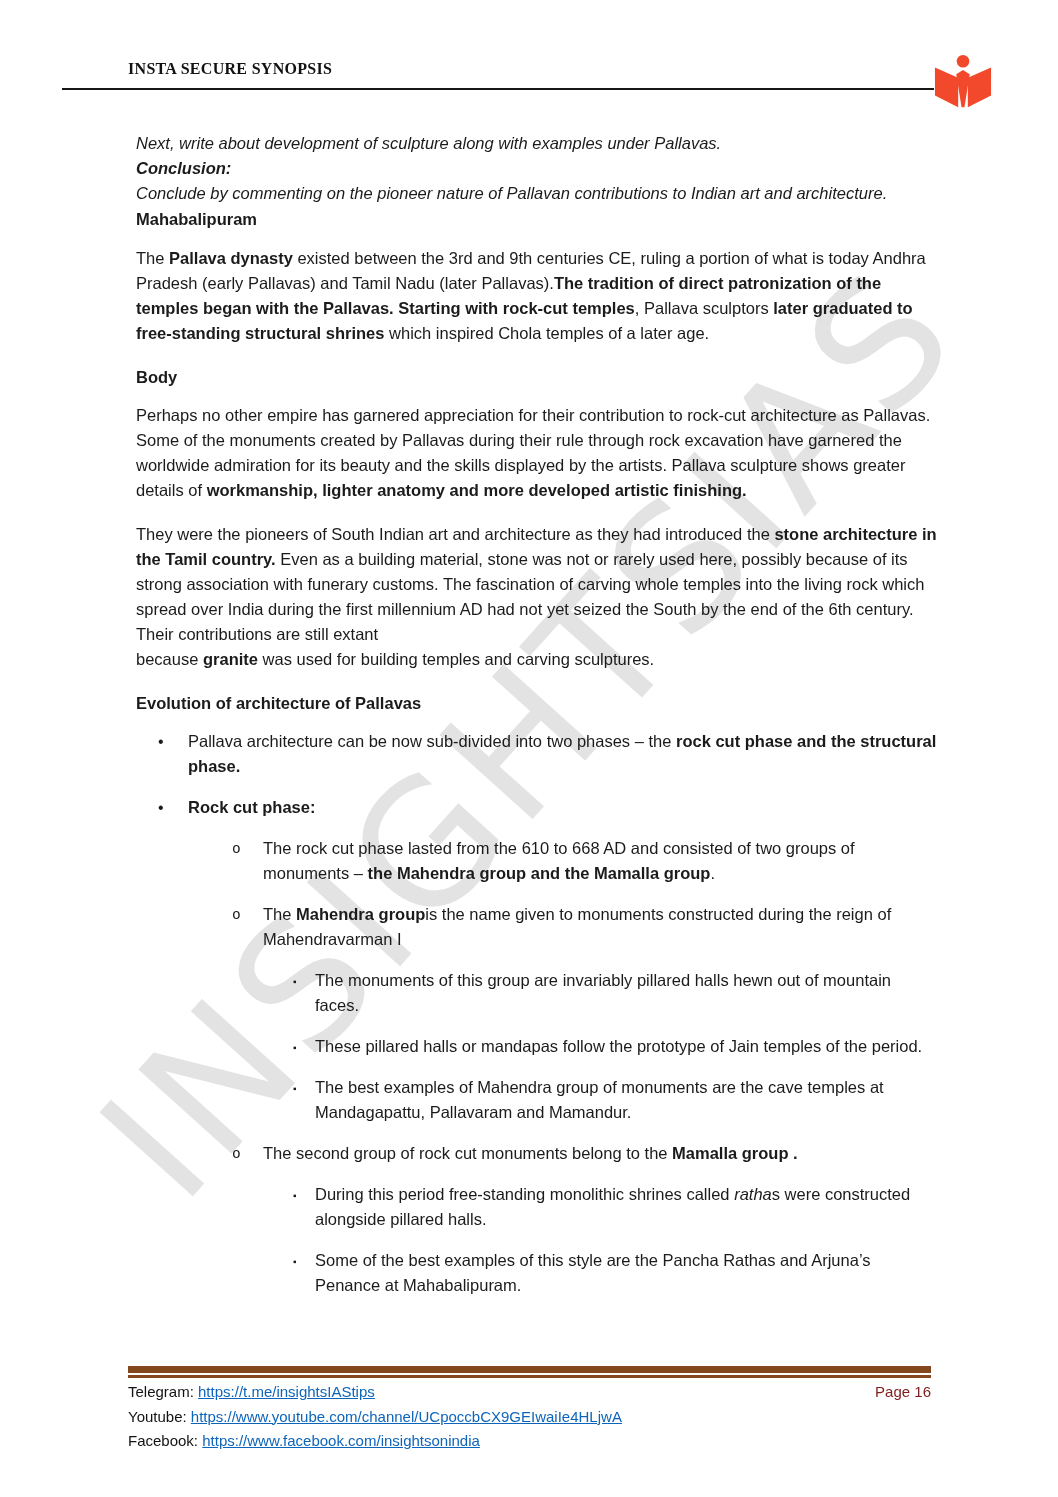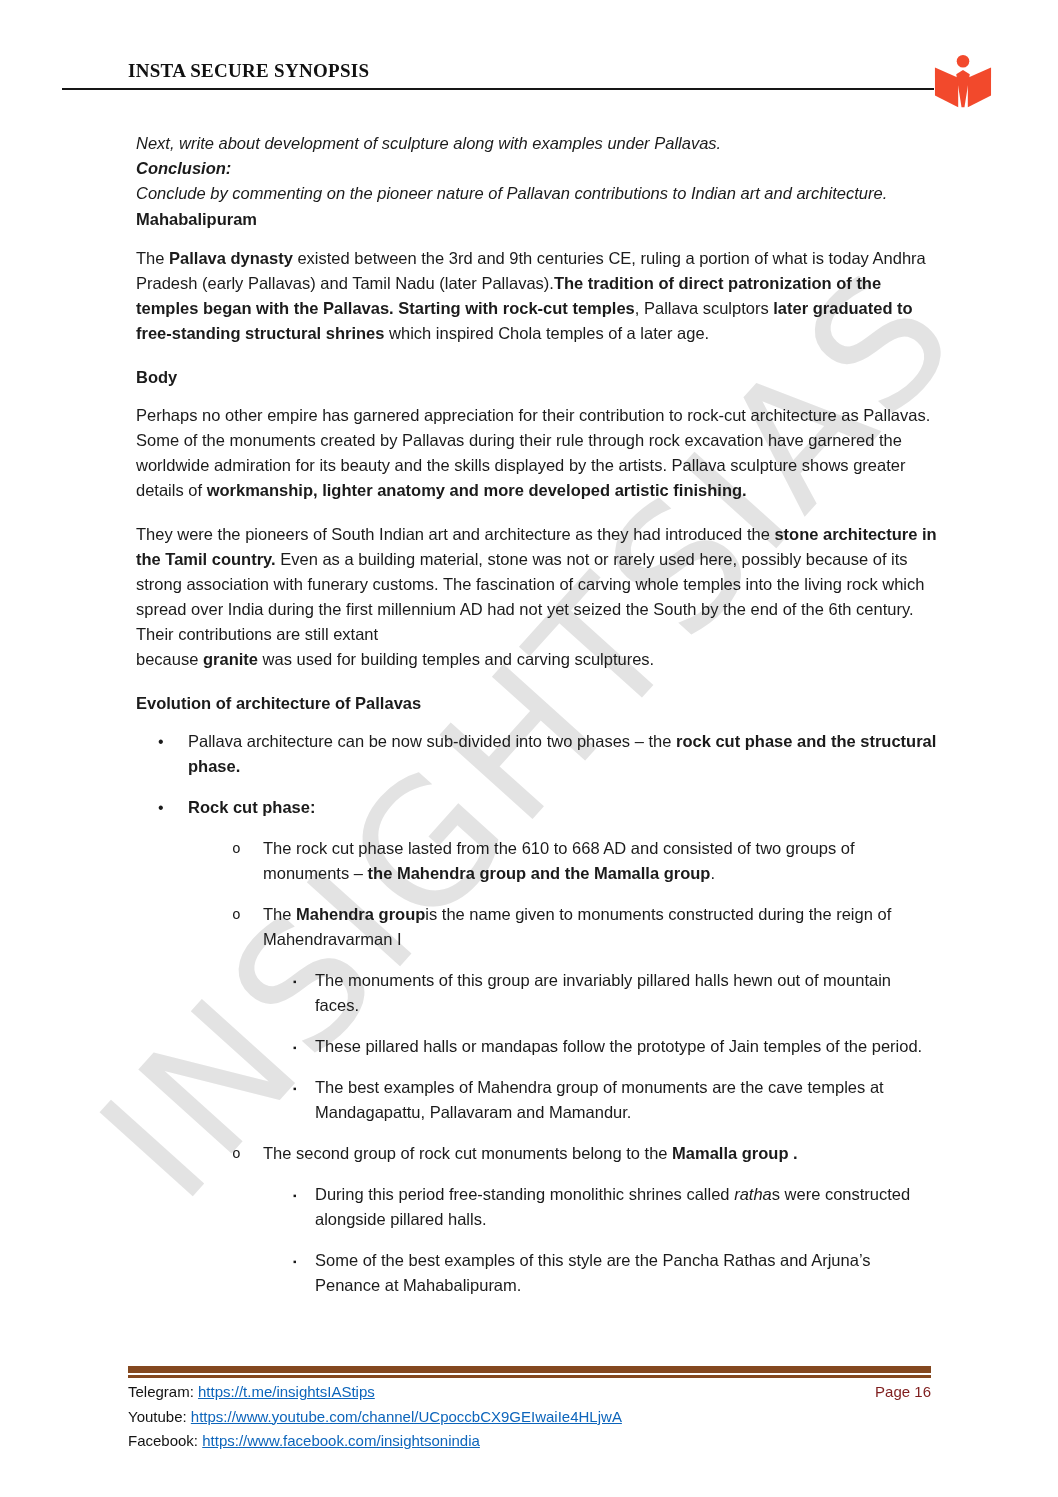--- a/index.html
+++ b/index.html
@@ -5,21 +5,21 @@
   html,body{margin:0;padding:0;background:#ffffff;}
   .page{position:relative;width:1058px;height:1497px;background:#ffffff;overflow:hidden;
         font-family:"Liberation Sans","DejaVu Sans",sans-serif;color:#1b1b1b;}
   
   .watermark{position:absolute;left:50%;top:49%;transform:translate(-50%,-50%) rotate(-48deg);
              font-size:172px;letter-spacing:7px;color:#e3e3e3;white-space:nowrap;z-index:0;
              font-family:"DejaVu Sans",sans-serif;font-weight:500;user-select:none;}
   
   .header-title{position:absolute;left:128px;top:60px;z-index:2;
                 font-family:"Liberation Serif","DejaVu Serif",serif;font-weight:bold;
-                font-size:19px;letter-spacing:.3px;color:#111;}
+                font-size:16px;letter-spacing:.3px;color:#111;}
   .header-rule{position:absolute;left:62px;top:88px;width:872px;height:2px;background:#161616;z-index:1;}
   .logo{position:absolute;right:66px;top:53px;width:58px;height:58px;z-index:2;}
   
   .main{position:absolute;left:136px;top:131px;width:803px;z-index:1;font-size:16.5px;line-height:25px;}
   .q{font-style:italic;margin:0;}
   .h{font-weight:bold;margin:0 0 13px 0;}
   .h-intro{margin-top:1px;}
   .h-body{margin-top:2px;}
   .h-evo{margin-top:2px;}
   .para{margin:0 0 19px 0;}

